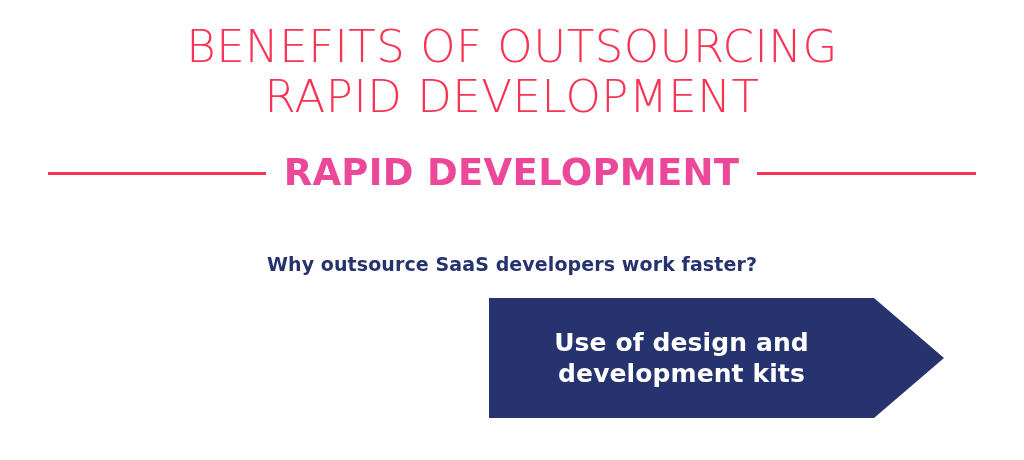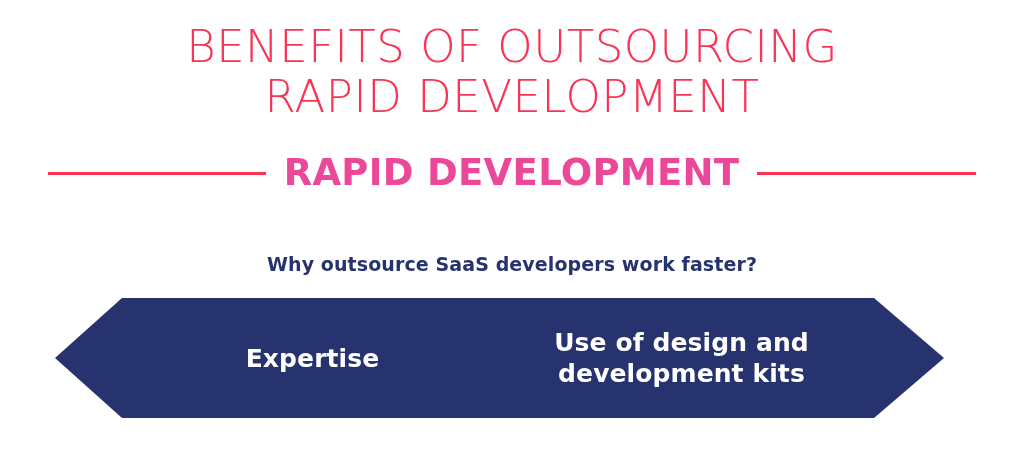--- a/index.html
+++ b/index.html
@@ -147,23 +147,20 @@
   <div class="section-heading">
     <span class="rule rule-left"></span>
     <span class="section-title">RAPID DEVELOPMENT</span>
     <span class="rule rule-right"></span>
   </div>
 
   <div class="question">Why outsource SaaS developers work faster?</div>
 
   <div class="chevron-row">
 
-    <div class="chevron chevron-1">
-      <span class="chevron-label">Expertise</span>
-    </div>
 
     <div class="chevron chevron-2">
       <span class="chevron-label">Use of design and<br>development kits</span>
     </div>
 
   </div>
 
 </div>
 
 </body></html>

